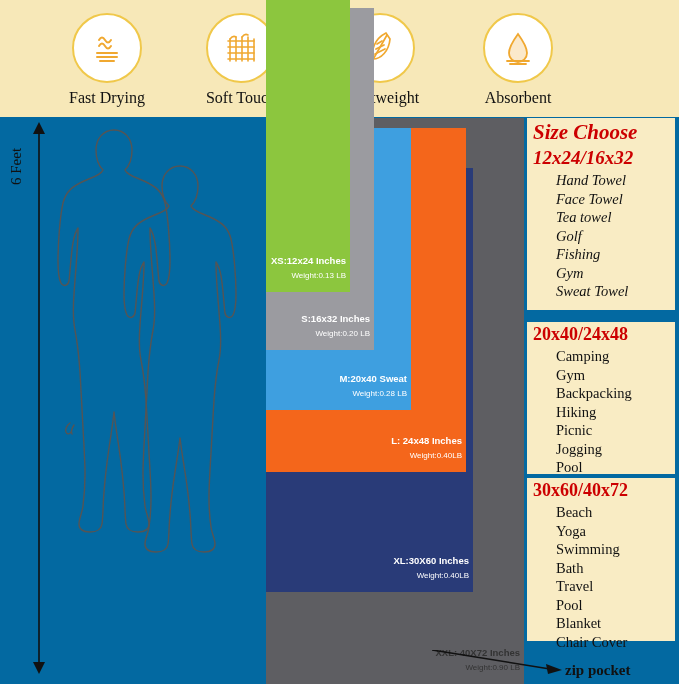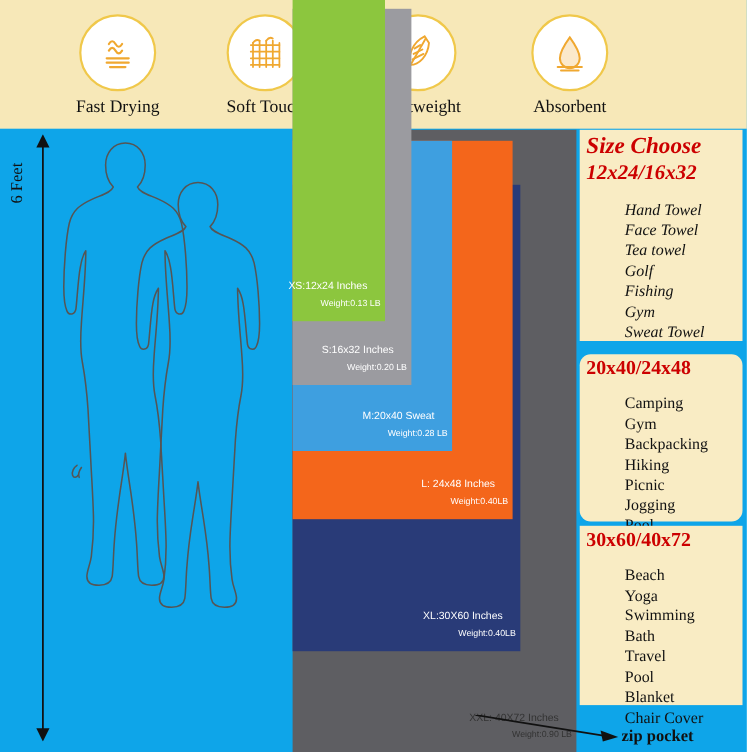--- a/index.html
+++ b/index.html
@@ -10,21 +10,21 @@
     width: 679px;
     height: 684px;
     background: #ffffff;
     font-family: "Liberation Sans", sans-serif;
     overflow: hidden;
   }
   #root {
     position: relative;
     width: 679px;
     height: 684px;
-    background: #0ea5e9;
+    background: #0369a1;
   }
 
   
   .banner {
     position: absolute;
     left: 0;
     top: 0;
     width: 679px;
     height: 117px;
     background: #f7e8b8;
@@ -94,23 +94,23 @@
     width: 258px;
     height: 566px;
   }
   .block {
     position: absolute;
     left: 0;
     bottom: 0;
   }
   .block .bname {
     position: absolute;
-    right: 16px;
+    right: 4px;
     font-size: 9.5px;
-    font-weight: normal;
+    font-weight: bold;
     color: #ffffff;
     white-space: nowrap;
   }
   .block .bweight {
     position: absolute;
     right: 4px;
     font-size: 8px;
     color: #ffffff;
     white-space: nowrap;
   }
@@ -123,36 +123,36 @@
     left: 527px;
     width: 148px;
   }
   .panel .ptitle {
     color: #cc0000;
     font-weight: bold;
     font-family: "Liberation Serif", serif;
     margin: 2px 0 2px 6px;
   }
   .panel ul {
-    margin: 13px;
+    margin: 1px;
     padding: 0 0 0 28px;
     list-style: none;
   }
   .panel li {
     font-size: 14.5px;
     color: #111111;
     font-family: "Liberation Serif", serif;
     line-height: 18.5px;
     white-space: nowrap;
   }
 
   #panel-size-choose { top: 118px; height: 192px; font-style: italic; }
   #panel-size-choose .ptitle-main { font-size: 21px; }
   #panel-size-choose .ptitle-sub { font-size: 19px; }
-  #panel-2040 { top: 322px; height: 152px; border-radius: 10px; }
+  #panel-2040 { top: 322px; height: 152px; }
   #panel-2040 .ptitle { font-size: 18px; }
   #panel-3060 { top: 478px; height: 163px; }
   #panel-3060 .ptitle { font-size: 18px; }
 
   
   .zip-label {
     position: absolute;
     left: 565px;
     top: 662px;
     font-size: 15px;

